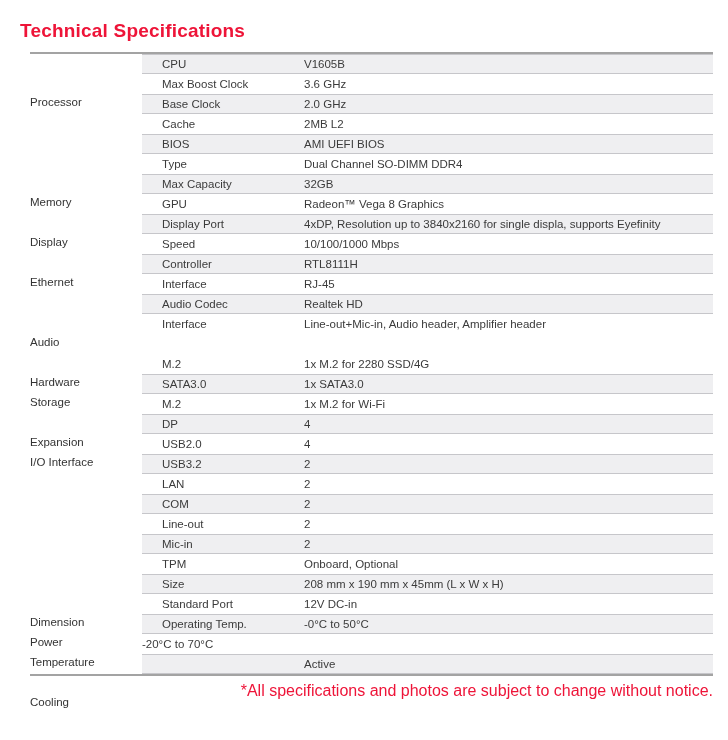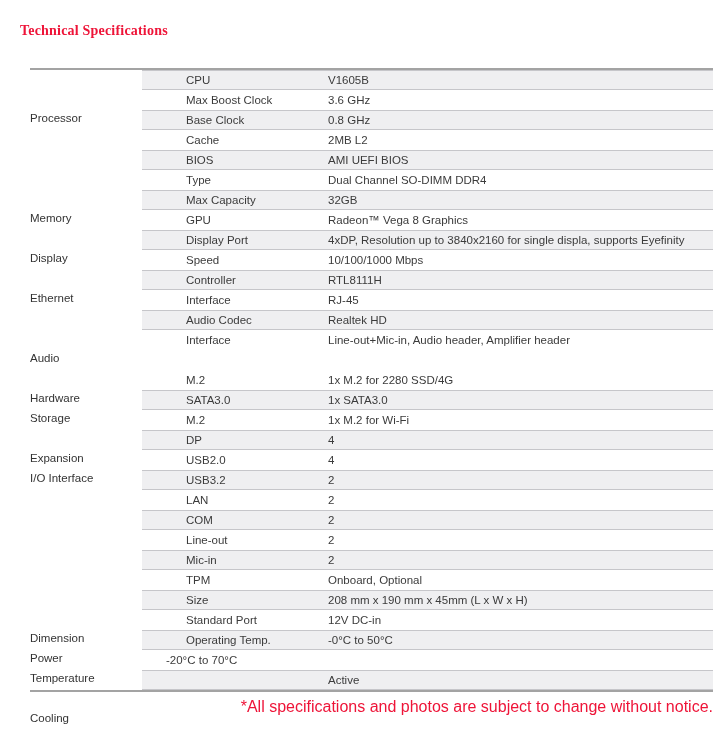--- a/index.html
+++ b/index.html
@@ -11,41 +11,39 @@
   }
   *{box-sizing:border-box;}
   html,body{margin:0;padding:0;}
   body{
     width:728px;height:740px;background:#ffffff;
     font-family:"Liberation Sans", sans-serif;
     color:var(--text);
     overflow:hidden;
   }
   .title{
-    margin:18px 0 24px 20px;
-    font-size:14px;line-height:26px;
+    margin:18px 0 8px 20px;
+    font-size:19px;line-height:26px;
     font-weight:bold;letter-spacing:0.2px;
     color:var(--accent);
-    font-family:Liberation Serif, serif;
   }
   .spec-table{
     margin-left:30px;width:683px;
     border-top:2px solid var(--border);
     border-bottom:2px solid var(--border);
   }
   .row{display:flex;height:20px;font-size:11.5px;}
   .cat{
     width:112px;display:flex;align-items:center;
     white-space:nowrap;color:#333333;margin-top:48px;
   }
   .rest{
     flex:1;display:flex;
     border-top:1px solid transparent;
     border-bottom:1px solid transparent;
-    padding-left:24px;
   }
   .row:nth-child(odd) .rest{
     background:var(--shade);
     border-top-color:var(--divider);
     border-bottom-color:var(--divider);
   }
   .sub{
     width:162px;padding-left:20px;
     display:flex;align-items:center;white-space:nowrap;
   }
@@ -76,21 +74,21 @@
     <div class="cat"></div>
     <div class="rest">
       <div class="sub">Max Boost Clock</div>
       <div class="val">3.6 GHz</div>
     </div>
   </div>
     <div class="row">
     <div class="cat"></div>
     <div class="rest">
       <div class="sub">Base Clock</div>
-      <div class="val">0.8 GHz</div>
+      <div class="val">2.0 GHz</div>
     </div>
   </div>
     <div class="row">
     <div class="cat"></div>
     <div class="rest">
       <div class="sub">Cache</div>
       <div class="val">2MB L2</div>
     </div>
   </div>
     <div class="row">

